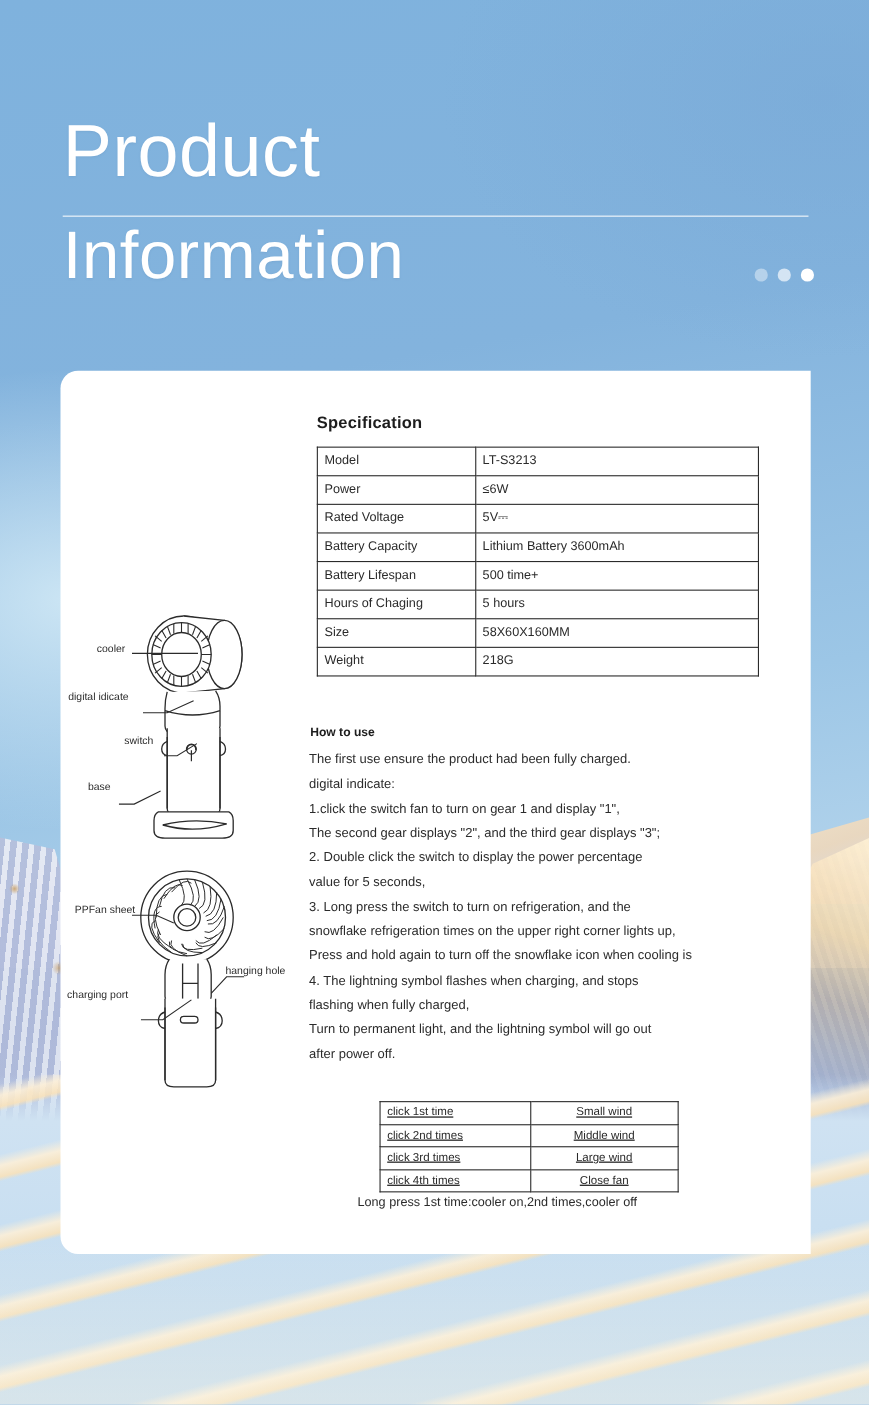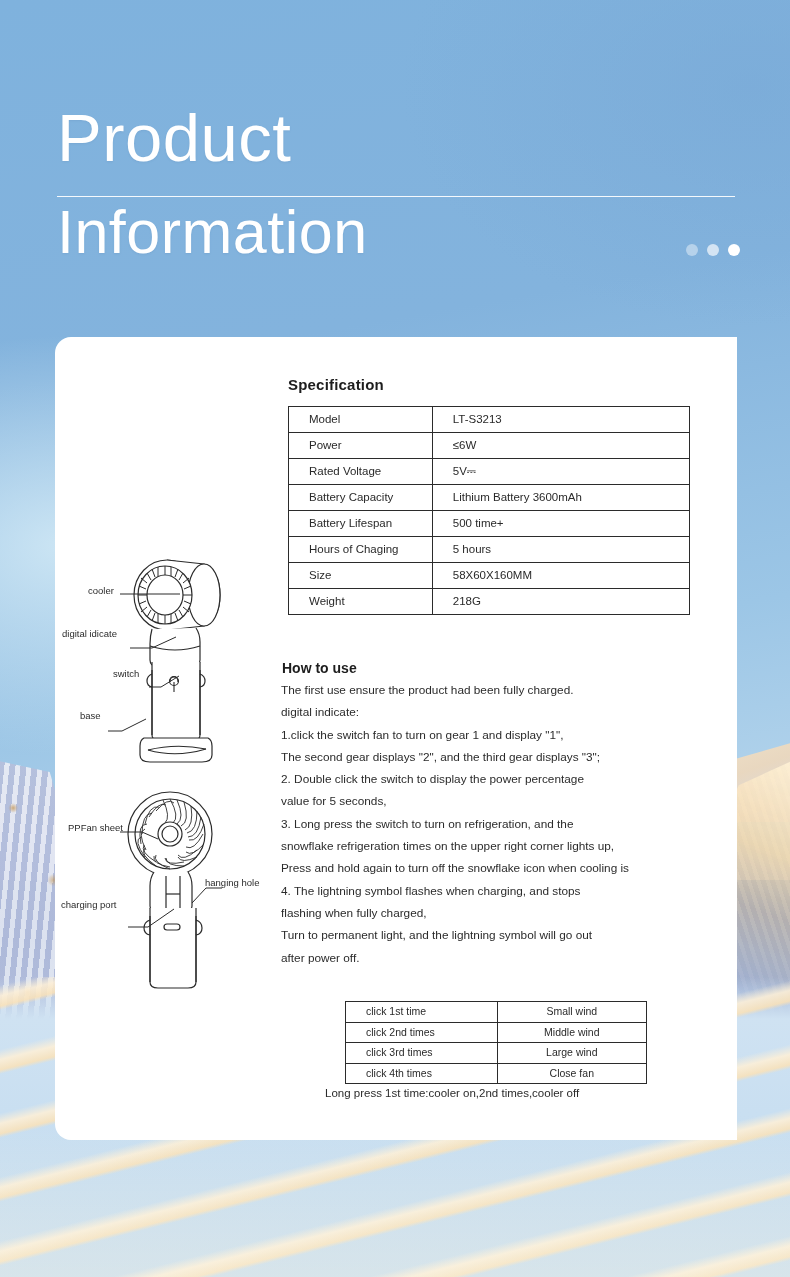--- a/index.html
+++ b/index.html
@@ -97,41 +97,41 @@
 
   
   #spec-title {
     position:absolute; left:288px; top:376px;
     font-size:15px; font-weight:700; color:#1d1d1d; letter-spacing:.2px;
   }
   table.grid { border-collapse:collapse; position:absolute; }
   table.grid td {
     border:1.3px solid #2b2b2b;
     font-size:11.5px; color:#2a2a2a;
-    padding:0 0 0 20px; height:25px; line-height:25px;
+    padding:0 0 0 6px; height:25px; line-height:25px;
     white-space:nowrap;
     margin-top:48px;
   }
   #spec-table { left:288px; top:406px; width:402px; }
   #spec-table td.k { width:144px; }
   #spec-table td.v { width:258px; }
 
   
   #howto-title {
     position:absolute; left:282px; top:660px;
-    font-size:14px; font-weight:700; color:#1d1d1d;
+    font-size:11px; font-weight:700; color:#1d1d1d;
   }
   #howto-body {
     position:absolute; left:281px; top:679px; width:440px;
     font-size:11.8px; color:#2b2b2b; line-height:22.3px;
   }
   #howto-body p { margin:0; white-space:nowrap; }
 
   
-  #click-table { left:345px; top:1001px; width:302px; }
+  #click-table { left:345px; top:1001px; width:272px;text-decoration:underline; }
   #click-table td { height:19.5px; line-height:19.5px; font-size:10.5px; }
   #click-table td.a { width:137px; }
   #click-table td.b { width:135px; text-align:center; padding-left:0; }
   #longpress {
     position:absolute; left:325px; top:1087px;
     font-size:11.5px; color:#2b2b2b;
   }
 
   
   .diagram { position:absolute; }

